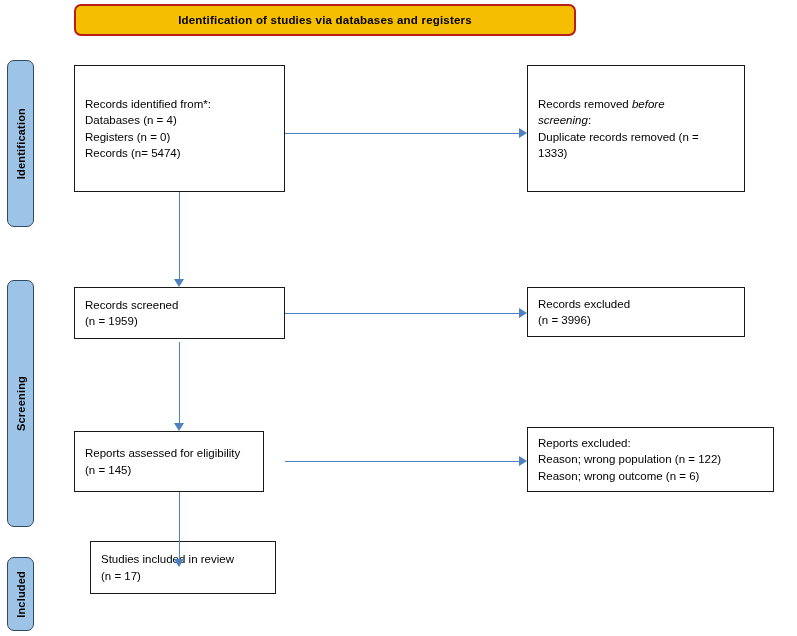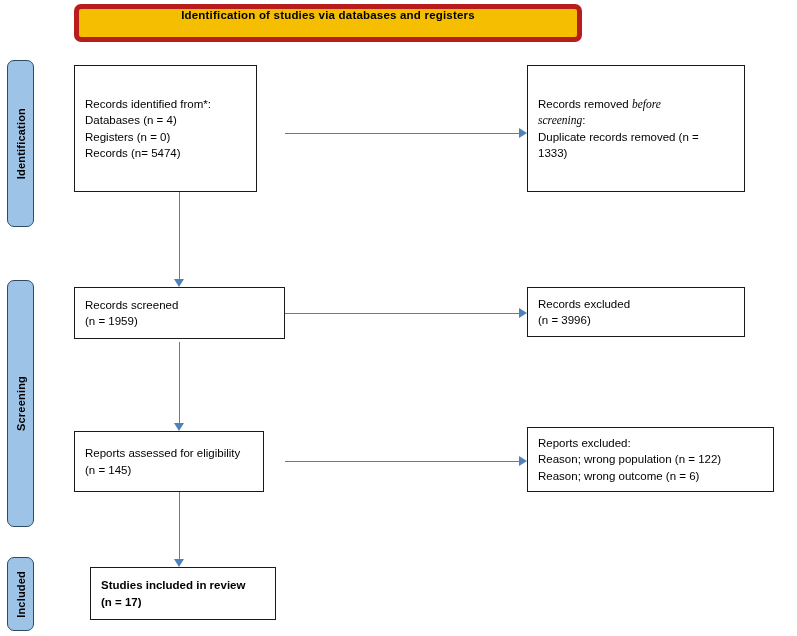--- a/index.html
+++ b/index.html
@@ -20,24 +20,24 @@
   }
 
   
   .banner {
     position: absolute;
     left: 74px;
     top: 4px;
     width: 498px;
     height: 28px;
     background: #F5BE00;
-    border: 5px solid #b91c1c;
+    border: 2px solid #b91c1c;
     border-radius: 7px;
     display: flex;
-    align-items: flex-start;
+    align-items: center;
     justify-content: center;
   }
   .banner-text {
     font-size: 11.5px;
     font-weight: bold;
     letter-spacing: 0.2px;
     color: #000000;
     white-space: nowrap;
   }
 
@@ -75,29 +75,29 @@
     display: flex;
     align-items: center;
   }
   .box-text {
     font-size: 11.5px;
     line-height: 1.42;
     color: #000000;
     padding: 0 10px;
     width: 100%;
   }
-  .box-text em { font-style: italic; font-family: Liberation Serif, serif; }
-
-  #box-identified   { left: 74px;  top: 65px;  width: 183px; height: 127px; }
+  .box-text em { font-style: italic; }
+
+  #box-identified   { left: 74px;  top: 65px;  width: 211px; height: 127px; }
   #box-removed      { left: 527px; top: 65px;  width: 218px; height: 127px; }
   #box-screened     { left: 74px;  top: 287px; width: 211px; height: 52px;  }
   #box-excluded     { left: 527px; top: 287px; width: 218px; height: 50px;  }
   #box-eligibility  { left: 74px;  top: 431px; width: 190px; height: 61px;  }
   #box-rep-excluded { left: 527px; top: 427px; width: 247px; height: 65px;  }
-  #box-included     { left: 90px;  top: 567px; width: 186px; height: 53px; font-weight: bold;  }
+  #box-included     { left: 90px;  top: 541px; width: 186px; height: 53px;  }
   .vline {
     position: absolute;
     width: 1.3px;
     background: #4E81BD;
   }
   .hline {
     position: absolute;
     height: 1.3px;
     background: #4E81BD;
   }

